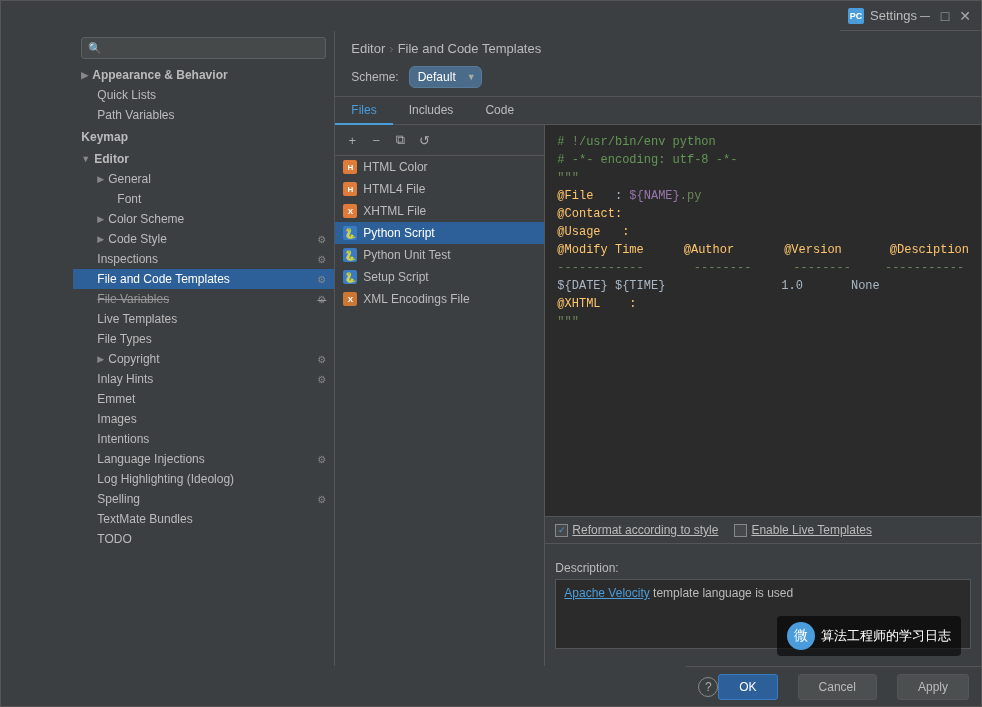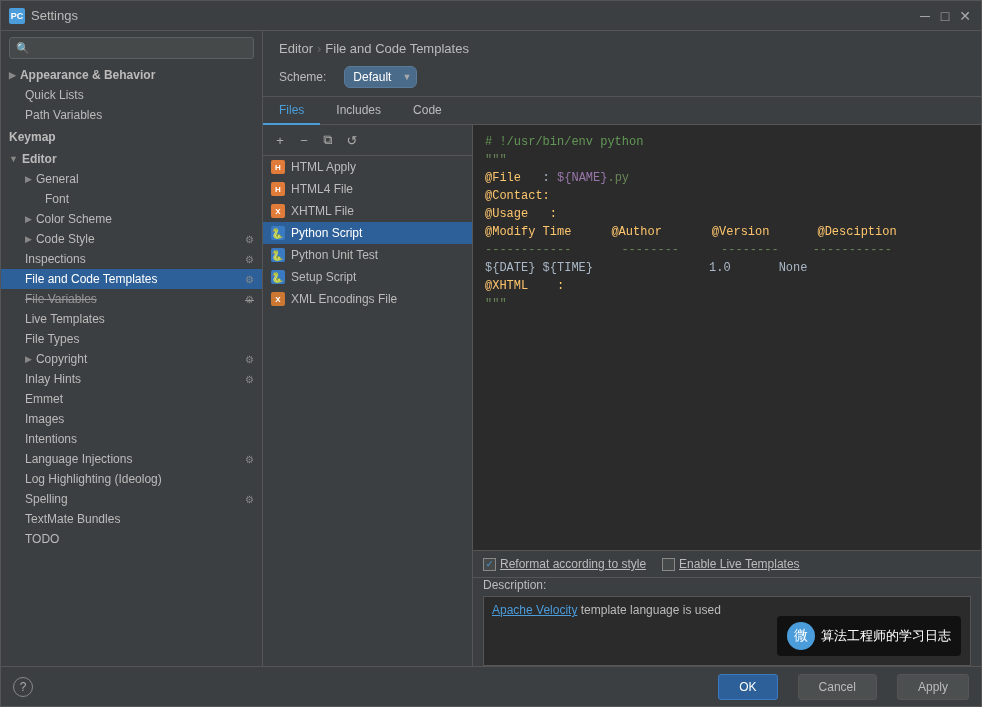--- a/index.html
+++ b/index.html
@@ -35,21 +35,21 @@
     .tree-item .gear-icon { font-size: 10px; color: #888; margin-left: auto; }
 
     
     .main-panel { flex: 1; display: flex; flex-direction: column; background: #3c3f41; overflow: hidden; }
 
     .main-header { padding: 10px 16px 8px 16px; border-bottom: 1px solid #555; flex-shrink: 0; }
     .breadcrumb { font-size: 13px; color: #bbbbbb; display: flex; align-items: center; gap: 4px; }
     .breadcrumb-sep { color: #666; }
     .breadcrumb-current { color: #bbbbbb; font-weight: 500; }
 
-    .scheme-row { display: flex; align-items: center; gap: 18px; margin-top: 10px; }
+    .scheme-row { display: flex; align-items: center; gap: 10px; margin-top: 10px; }
     .scheme-label { color: #bbbbbb; font-size: 12px; }
     .scheme-select { background: #4a6b8a; border: 1px solid #5a7a9a; border-radius: 6px; color: #ffffff; font-size: 12px; padding: 3px 24px 3px 8px; appearance: none; -webkit-appearance: none; cursor: pointer; outline: none; position: relative; }
     .scheme-select-wrap { position: relative; display: inline-block; }
     .scheme-select-wrap::after { content: '▼'; position: absolute; right: 6px; top: 50%; transform: translateY(-50%); font-size: 9px; color: #aaa; pointer-events: none; }
 
     .tabs-row { display: flex; gap: 0; border-bottom: 1px solid #555; margin-top: 0; padding: 0 0; }
     .tab { padding: 6px 16px; cursor: pointer; font-size: 12px; color: #bbbbbb; border-bottom: 2px solid transparent; margin-bottom: -1px; }
     .tab.active { color: #4a9cdb; border-bottom: 2px solid #4a9cdb; }
 
     .panel-body { flex: 1; display: flex; overflow: hidden; }
@@ -79,41 +79,41 @@
     .c-dash { color: #6a8759; }
 
     .code-bottom { padding: 6px 10px; border-top: 1px solid #555; flex-shrink: 0; background: #3c3f41; }
     .checkbox-row { display: flex; align-items: center; gap: 16px; }
     .checkbox-item { display: flex; align-items: center; gap: 4px; cursor: pointer; font-size: 12px; color: #bbbbbb; }
     .cb { width: 13px; height: 13px; border: 1px solid #888; background: #45494a; display: flex; align-items: center; justify-content: center; font-size: 9px; color: #4a9cdb; flex-shrink: 0; }
     .cb.checked::after { content: '✓'; }
     .cb-unchecked { background: #45494a; }
     .underline { text-decoration: underline; }
 
-    .description-panel { padding: 0 10px; border-top: 1px solid #555; flex-shrink: 0; background: #3c3f41; }
+    .description-panel { padding: 17px 10px; border-top: 1px solid #555; flex-shrink: 0; background: #3c3f41; }
     .desc-label { font-size: 12px; color: #bbbbbb; margin-bottom: 4px; }
     .desc-box { border: 1px solid #555; background: #2b2b2b; min-height: 70px; padding: 6px 8px; font-size: 12px; color: #bbbbbb; }
     .desc-link { color: #4a9cdb; text-decoration: underline; cursor: pointer; }
 
     
     .bottom-bar { height: 40px; background: #3c3f41; border-top: 1px solid #555; display: flex; align-items: center; justify-content: space-between; padding: 0 12px; flex-shrink: 0; }
     .bottom-left { display: flex; align-items: center; }
     .help-btn { width: 20px; height: 20px; border: 1px solid #888; border-radius: 50%; display: flex; align-items: center; justify-content: center; font-size: 12px; color: #aaa; cursor: pointer; }
     .bottom-right { display: flex; gap: 20px; }
     .btn { padding: 5px 20px; border-radius: 3px; font-size: 12px; cursor: pointer; border: 1px solid #555; background: #4b4f50; color: #bbbbbb; }
     .btn.primary { background: #2d6099; border-color: #3a7ac2; color: #ffffff; }
 
     
     .watermark { position: absolute; bottom: 50px; right: 20px; background: rgba(0,0,0,0.6); color: #fff; padding: 6px 10px; font-size: 13px; border-radius: 4px; display: flex; align-items: center; gap: 6px; z-index: 10; }
     .wm-icon { width: 28px; height: 28px; background: #4a9cdb; border-radius: 50%; display: flex; align-items: center; justify-content: center; font-size: 14px; color: white; }
   </style>
 </head>
 <body>
 
-<div class="window" style="position:relative;">
+<div class="window" style="position:relative;align-items:flex-end;">
 
   <div class="title-bar">
     <div class="title-bar-icon">
       <span style="font-size:9px;font-weight:bold;">PC</span>
     </div>
     <span class="title-bar-title">Settings</span>
     <div class="title-bar-controls">
       <div class="title-bar-btn">─</div>
       <div class="title-bar-btn">□</div>
       <div class="title-bar-btn">✕</div>
@@ -251,21 +251,21 @@
             <div class="toolbar-btn">+</div>
             <div class="toolbar-btn">−</div>
             <div class="toolbar-btn">⧉</div>
             <div class="toolbar-btn">↺</div>
           </div>
           <div class="file-list">
             <div class="file-item">
               <div class="file-icon" style="background:#e07b39;">
                   <span style="color:white;font-size:8px;font-weight:bold;">H</span>
                 </div>
-              <span>HTML Apply</span>
+              <span>HTML Color</span>
             </div>
             <div class="file-item">
               <div class="file-icon" style="background:#e07b39;">
                   <span style="color:white;font-size:8px;font-weight:bold;">H</span>
                 </div>
               <span>HTML4 File</span>
             </div>
             <div class="file-item">
               <div class="file-icon" style="background:#e07b39;">
                   <span style="color:white;font-size:8px;font-weight:bold;">X</span>
@@ -289,20 +289,21 @@
                   <span style="color:white;font-size:8px;font-weight:bold;">X</span>
                 </div>
               <span>XML Encodings File</span>
             </div>
           </div>
         </div>
 
         <div class="code-panel">
           <div class="code-editor">
             <div class="code-line c-comment"># !/usr/bin/env python</div>
+            <div class="code-line c-comment"># -*- encoding: utf-8 -*-</div>
             <div class="code-line c-string">"""</div>
             <div class="code-line"><span class="c-label">@File</span><span style="color:#a9b7c6;">   : </span><span class="c-var">${NAME}</span><span style="color:#6a8759;">.py</span></div>
             <div class="code-line c-label">@Contact:</div>
             <div class="code-line c-label">@Usage   :</div>
             <div class="code-line" style="display:flex;gap:20px;">
               <span class="c-label">@Modify Time</span>
               <span class="c-label" style="margin-left:20px;">@Author</span>
               <span class="c-label" style="margin-left:30px;">@Version</span>
               <span class="c-label" style="margin-left:28px;">@Desciption</span>
             </div>

